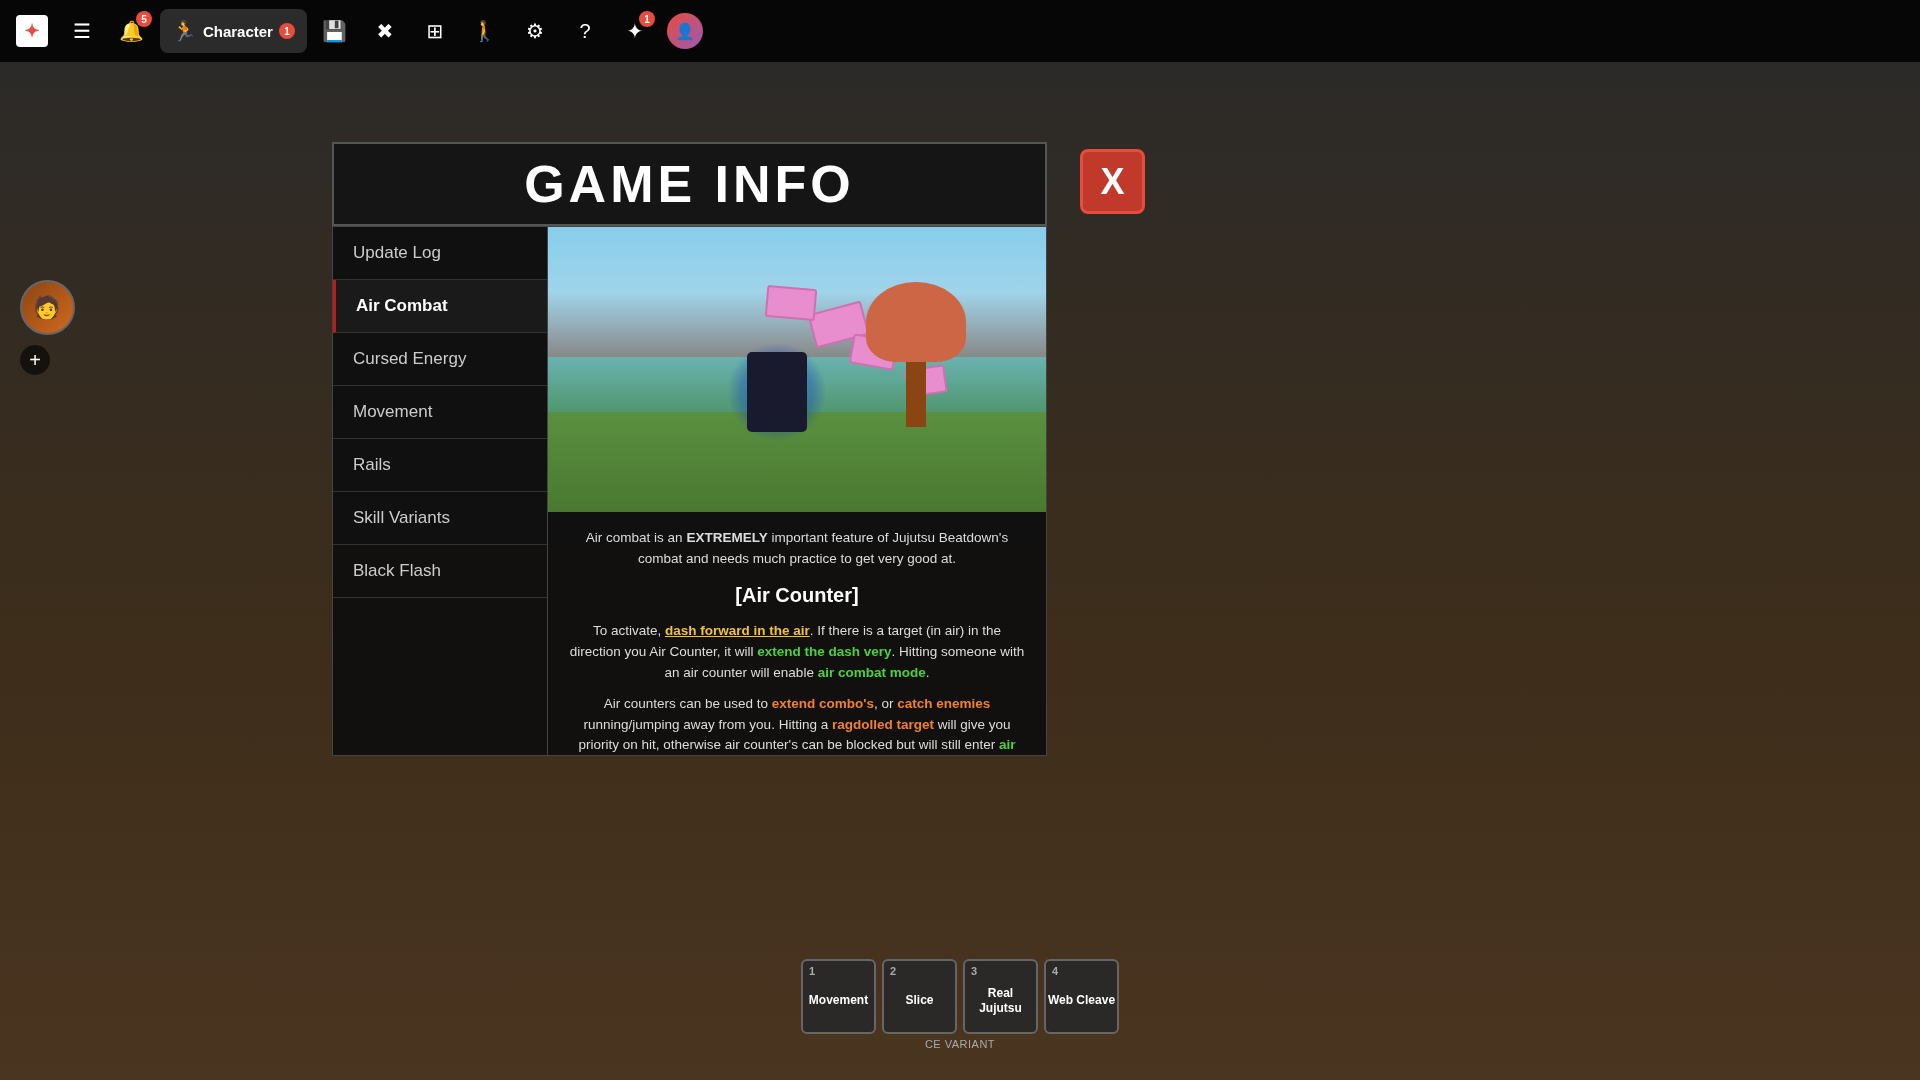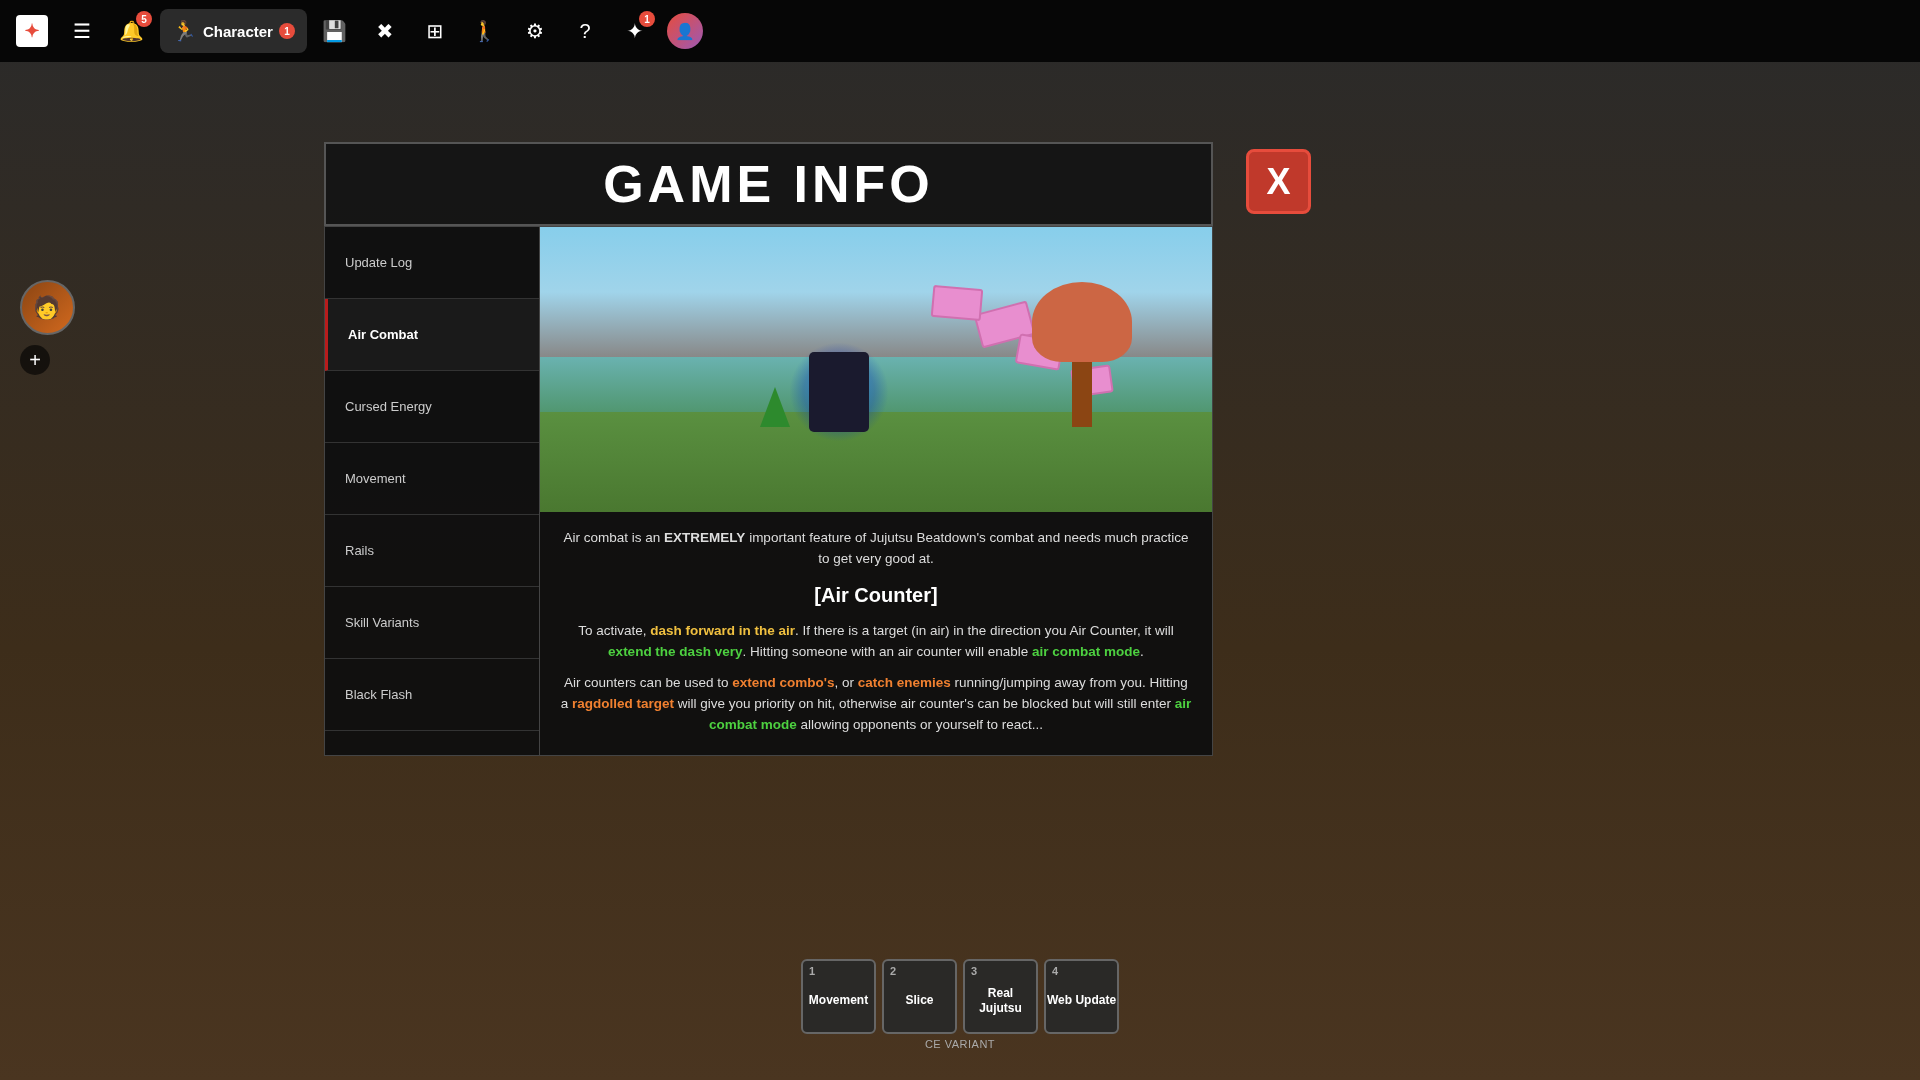--- a/index.html
+++ b/index.html
@@ -106,23 +106,23 @@
       justify-content: center;
       color: white;
       font-size: 20px;
       cursor: pointer;
       z-index: 50;
     }
 
     
     .modal-overlay {
       position: absolute;
-      left: 324px;
+      left: 332px;
       top: 142px;
-      width: 889px;
+      width: 715px;
       z-index: 60;
     }
 
     
     .modal-title-bar {
       background: rgba(20,20,20,0.95);
       border: 2px solid #555;
       text-align: center;
       padding: 10px 20px;
       margin-bottom: 0;
@@ -164,23 +164,23 @@
     .sidebar {
       width: 215px;
       background: rgba(15,15,15,0.97);
       border: 1px solid #444;
       border-right: none;
       display: flex;
       flex-direction: column;
       flex-shrink: 0;
     }
     .sidebar-item {
-      padding: 28px 20px;
+      padding: 16px 20px;
       color: #ccc;
-      font-size: 13px;
+      font-size: 17px;
       font-weight: 500;
       cursor: pointer;
       border-bottom: 1px solid #333;
       transition: background 0.2s;
     }
     .sidebar-item.active {
       background: #1a1a1a;
       border-left: 3px solid #b91c1c;
       color: white;
       font-weight: 700;
@@ -292,21 +292,21 @@
       flex: 1;
     }
     .content-text p { margin-bottom: 10px; text-align: center; }
     .air-counter-title {
       font-size: 20px;
       font-weight: 700;
       color: white;
       text-align: center;
       margin: 8px 0;
     }
-    .highlight-yellow { color: #f0c040; font-weight: 600; }
+    .highlight-yellow { color: #f0c040; font-weight: 600; text-decoration: underline; }
     .highlight-green { color: #4dd040; font-weight: 600; }
     .highlight-orange { color: #f08030; font-weight: 600; }
 
     
     .hotbar {
       position: absolute;
       bottom: 30px;
       left: 50%;
       transform: translateX(-50%);
       display: flex;
@@ -492,17 +492,17 @@
     <div class="hotbar-slot">
       <span class="slot-number">2</span>
       <span class="slot-label">Slice</span>
     </div>
     <div class="hotbar-slot">
       <span class="slot-number">3</span>
       <span class="slot-label">Real Jujutsu</span>
     </div>
     <div class="hotbar-slot">
       <span class="slot-number">4</span>
-      <span class="slot-label">Web Update</span>
+      <span class="slot-label">Web Cleave</span>
     </div>
   </div>
   <div class="ce-variant-label">CE VARIANT</div>
 </div>
 
 </body></html>

